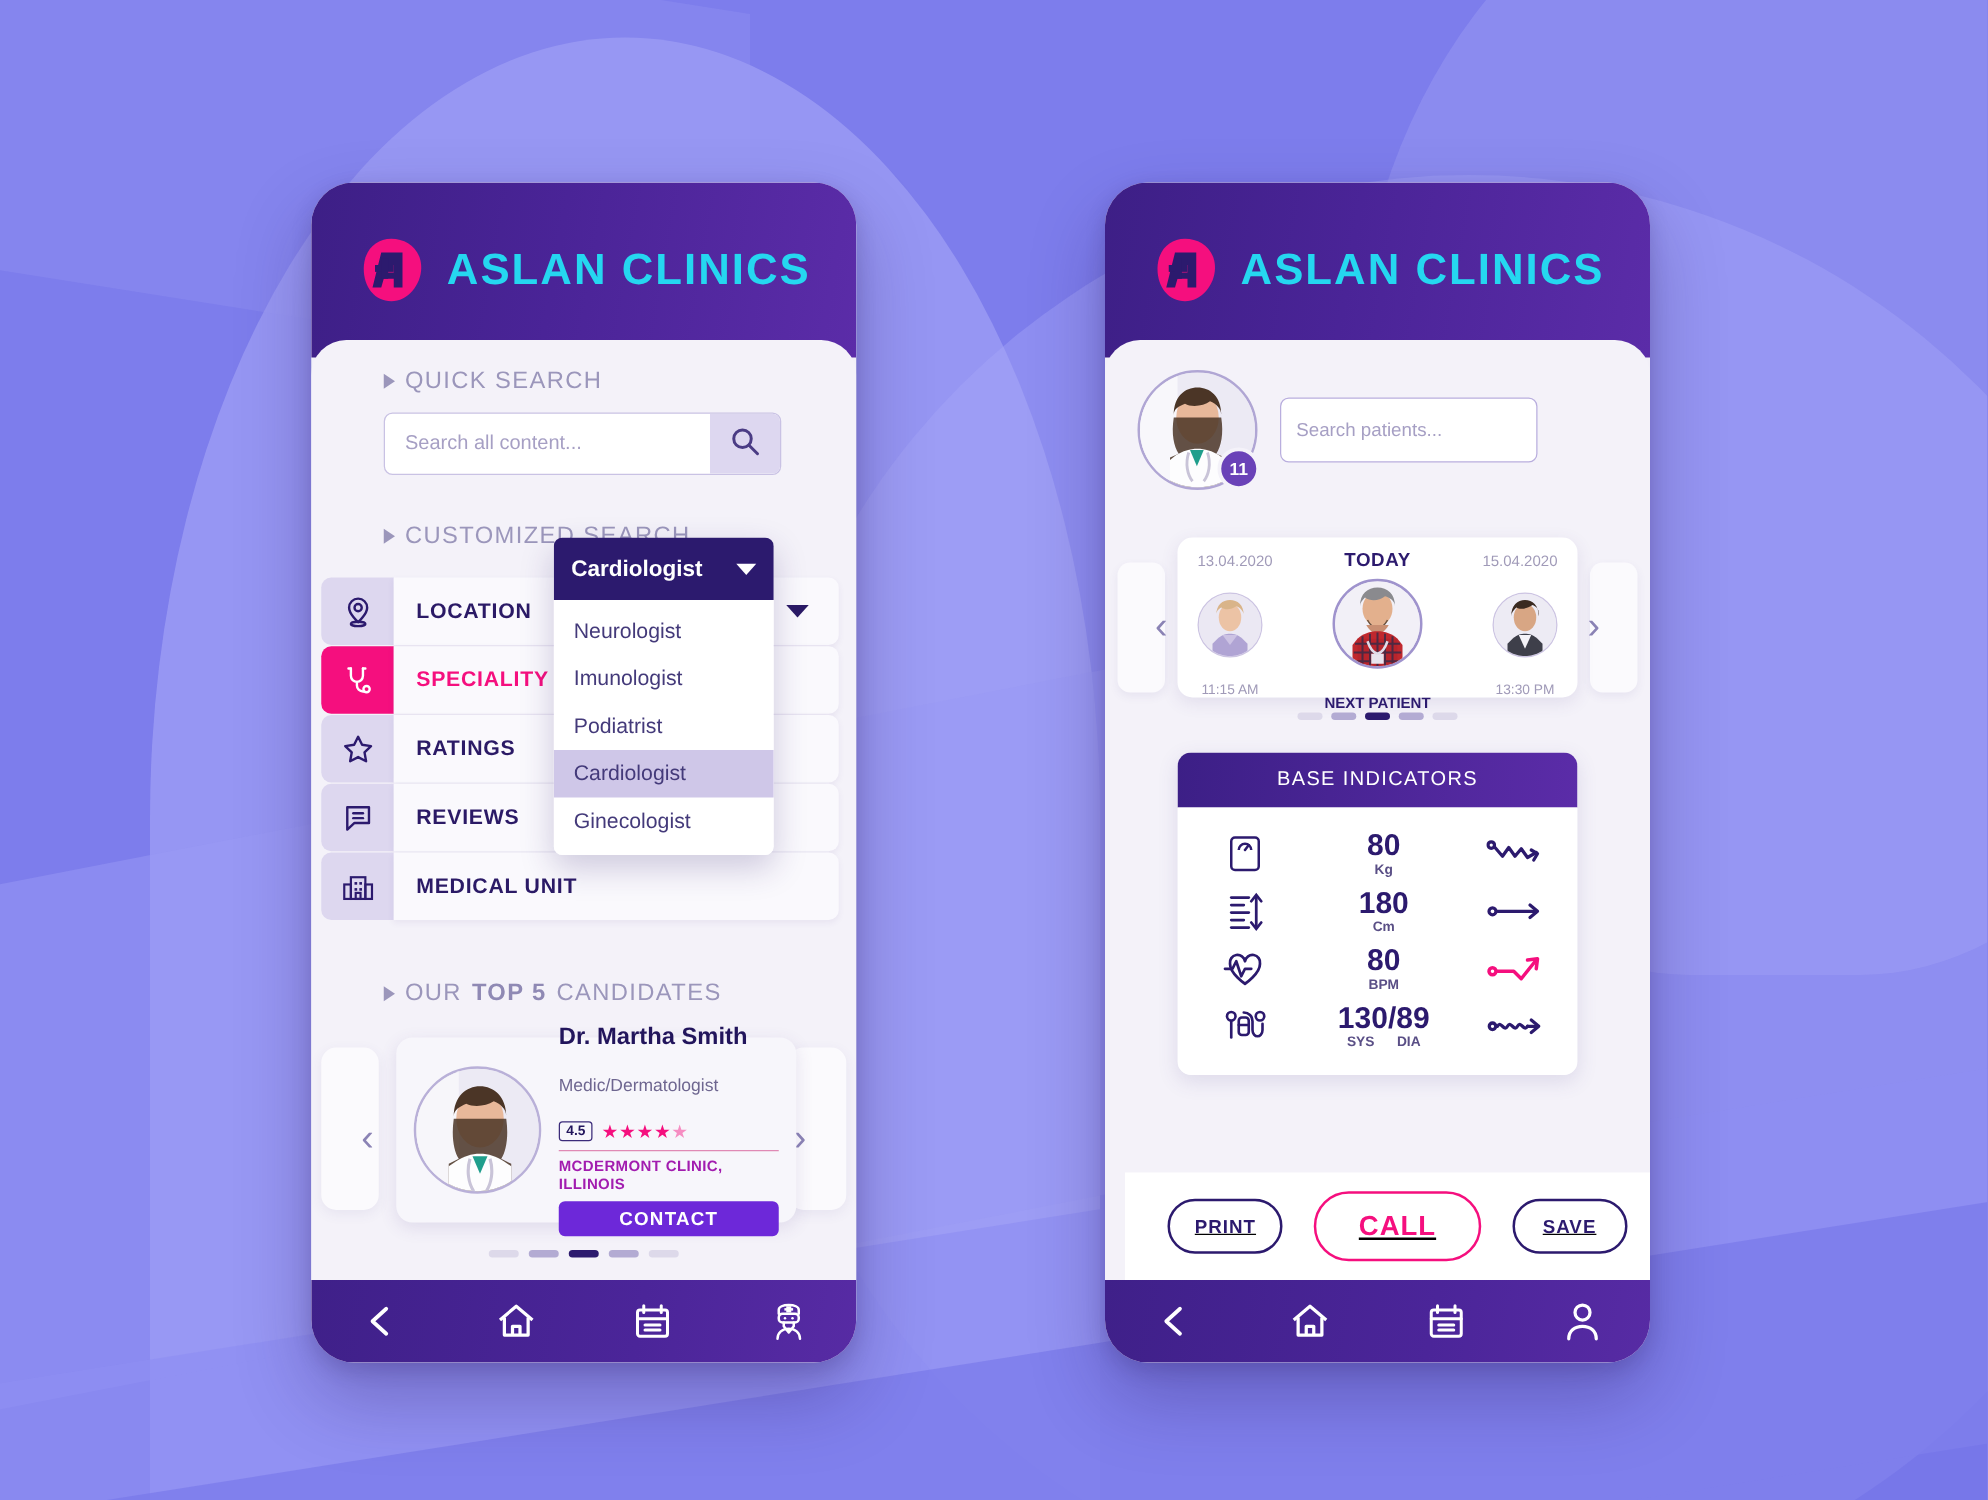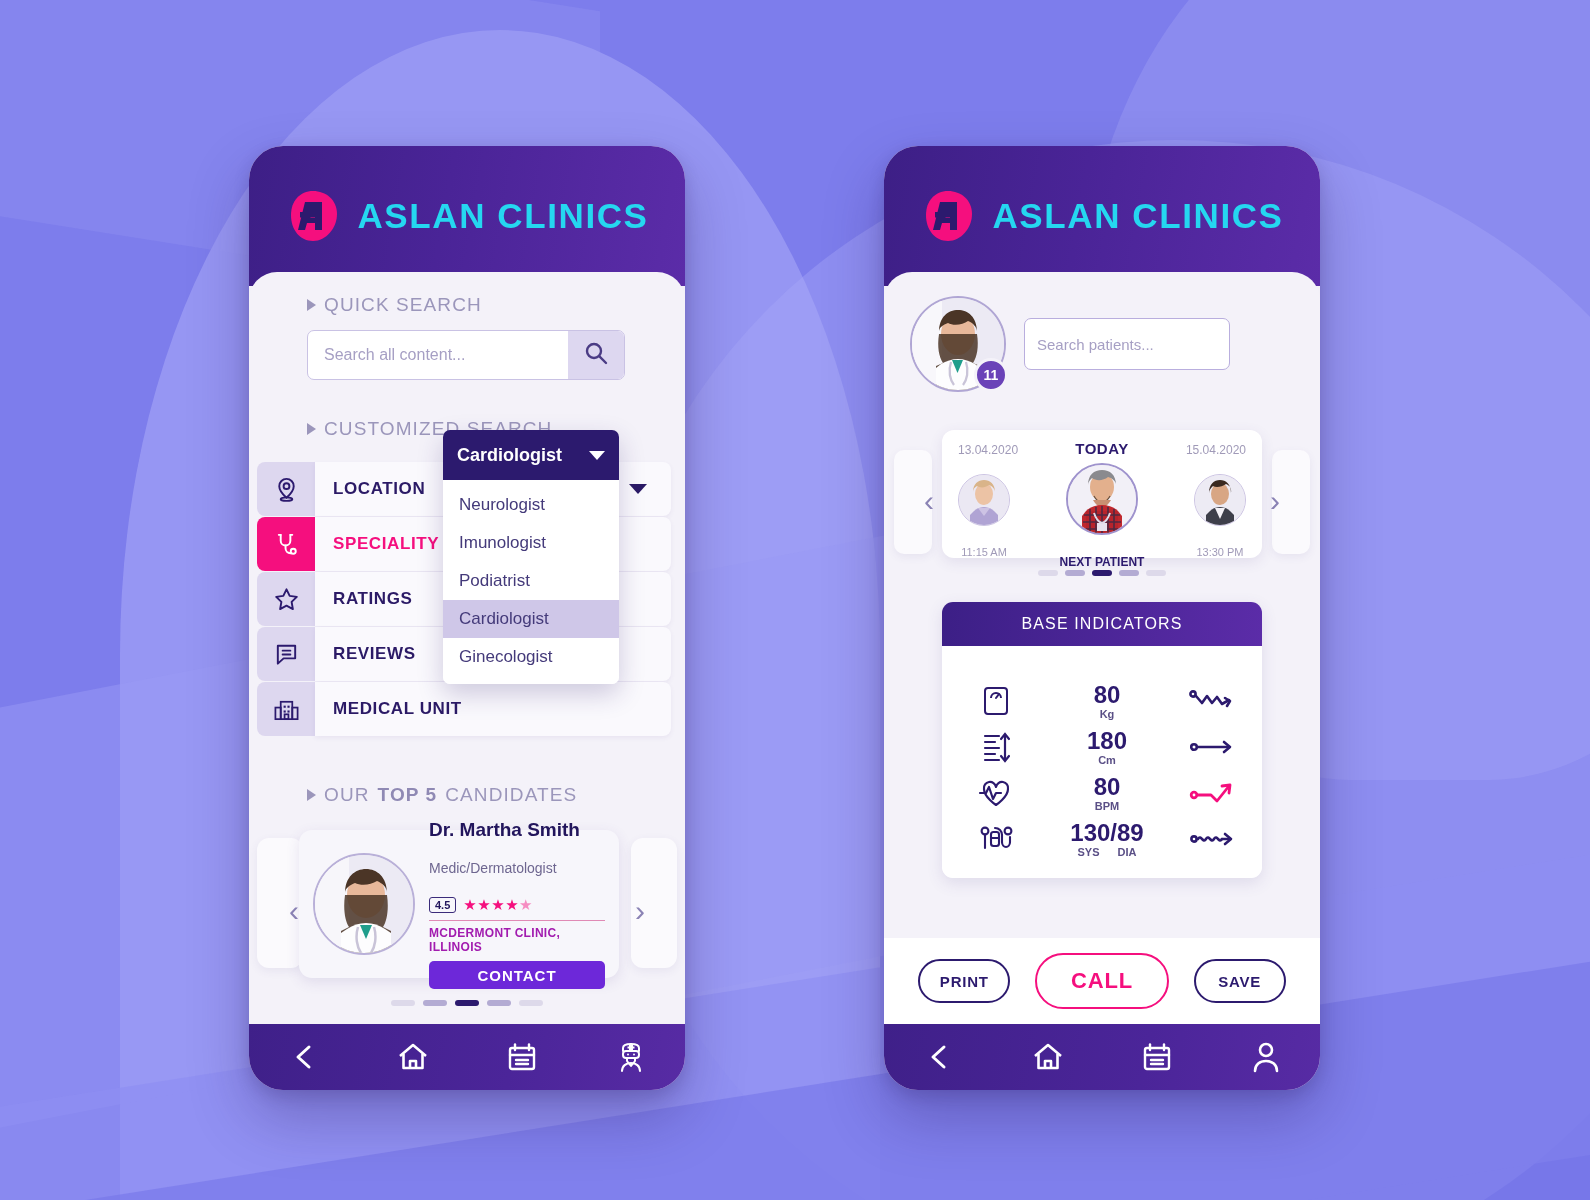--- a/index.html
+++ b/index.html
@@ -165,21 +165,21 @@
   }
   .peek-l { left:8px; }
   .peek-r { right:8px; }
   .arrow-s {
     position:absolute; top:72px; font-size:30px; color:#8b83b5;
     font-family:"Liberation Sans",sans-serif; line-height:1;
   }
   .arr-l { left:40px; }
   .arr-r { right:40px; }
   .doc-card {
-    position:absolute; left:50px; top:6px; width:320px; height:148px;
+    position:absolute; left:68px; top:6px; width:320px; height:148px;
     background:#f7f6fb; border-radius:13px;
     box-shadow:0 4px 14px rgba(80,60,140,.12);
     display:flex; align-items:center; padding:0 14px; gap:14px;justify-content:space-between;
   }
   .doc-photo {
     width:102px;height:102px;border-radius:50%;flex:none;
     border:2px solid #b9b0d8; overflow:hidden; position:relative;
     background:#e8e4f2;
   }
   .doc-info { flex:1; }
@@ -254,33 +254,33 @@
   .indic {
     position:absolute; left:58px; top:330px; width:320px;
     border-radius:11px; overflow:hidden;
     box-shadow:0 5px 16px rgba(80,60,140,.13);
   }
   .indic-hdr {
     height:44px; background:linear-gradient(95deg,#3c1f86,#5b2ca8);
     color:#fff; display:flex;align-items:center;justify-content:center;
     font-size:16px; letter-spacing:1.1px; font-weight:500;
   }
-  .indic-body { background:#fff; padding:32px 8px 16px; }
+  .indic-body { background:#fff; padding:14px 8px 16px; }
   .ind-row { display:flex; align-items:center; height:46px; }
   .ind-ic { width:92px; display:flex; align-items:center; justify-content:center; }
   .ind-val { width:130px; text-align:center; }
   .ind-num { font-size:24px; font-weight:bold; color:#2c1a6e; line-height:1; }
   .ind-unit { font-size:11px; color:#5a4f86; font-weight:bold; margin-top:1px; }
   .ind-units2 { display:flex; justify-content:center; gap:18px; }
   .ind-tr { flex:1; display:flex; align-items:center; justify-content:center; }
 
   .actions {
-    position:absolute; left:0; bottom:0; width:436px; height:86px;
+    position:absolute; left:16px; bottom:0; width:436px; height:86px;
     background:#fff; display:flex; align-items:center;
-    justify-content:space-around; padding:0 22px;
+    justify-content:space-around; padding:0 22px;text-decoration:underline;
   }
   .btn-pill {
     border-radius:22px; height:44px; display:flex;align-items:center;justify-content:center;
     font-size:15px; font-weight:bold; letter-spacing:.8px; cursor:pointer;
     background:#fff; font-family:"Liberation Sans",sans-serif;
   }
   .btn-print, .btn-save { border:2.5px solid #2c1a6e; color:#2c1a6e; width:92px; }
   .btn-call {
     border:2.5px solid #f50f7e; color:#f50f7e; width:134px; height:56px;
     border-radius:28px; font-size:22px;

